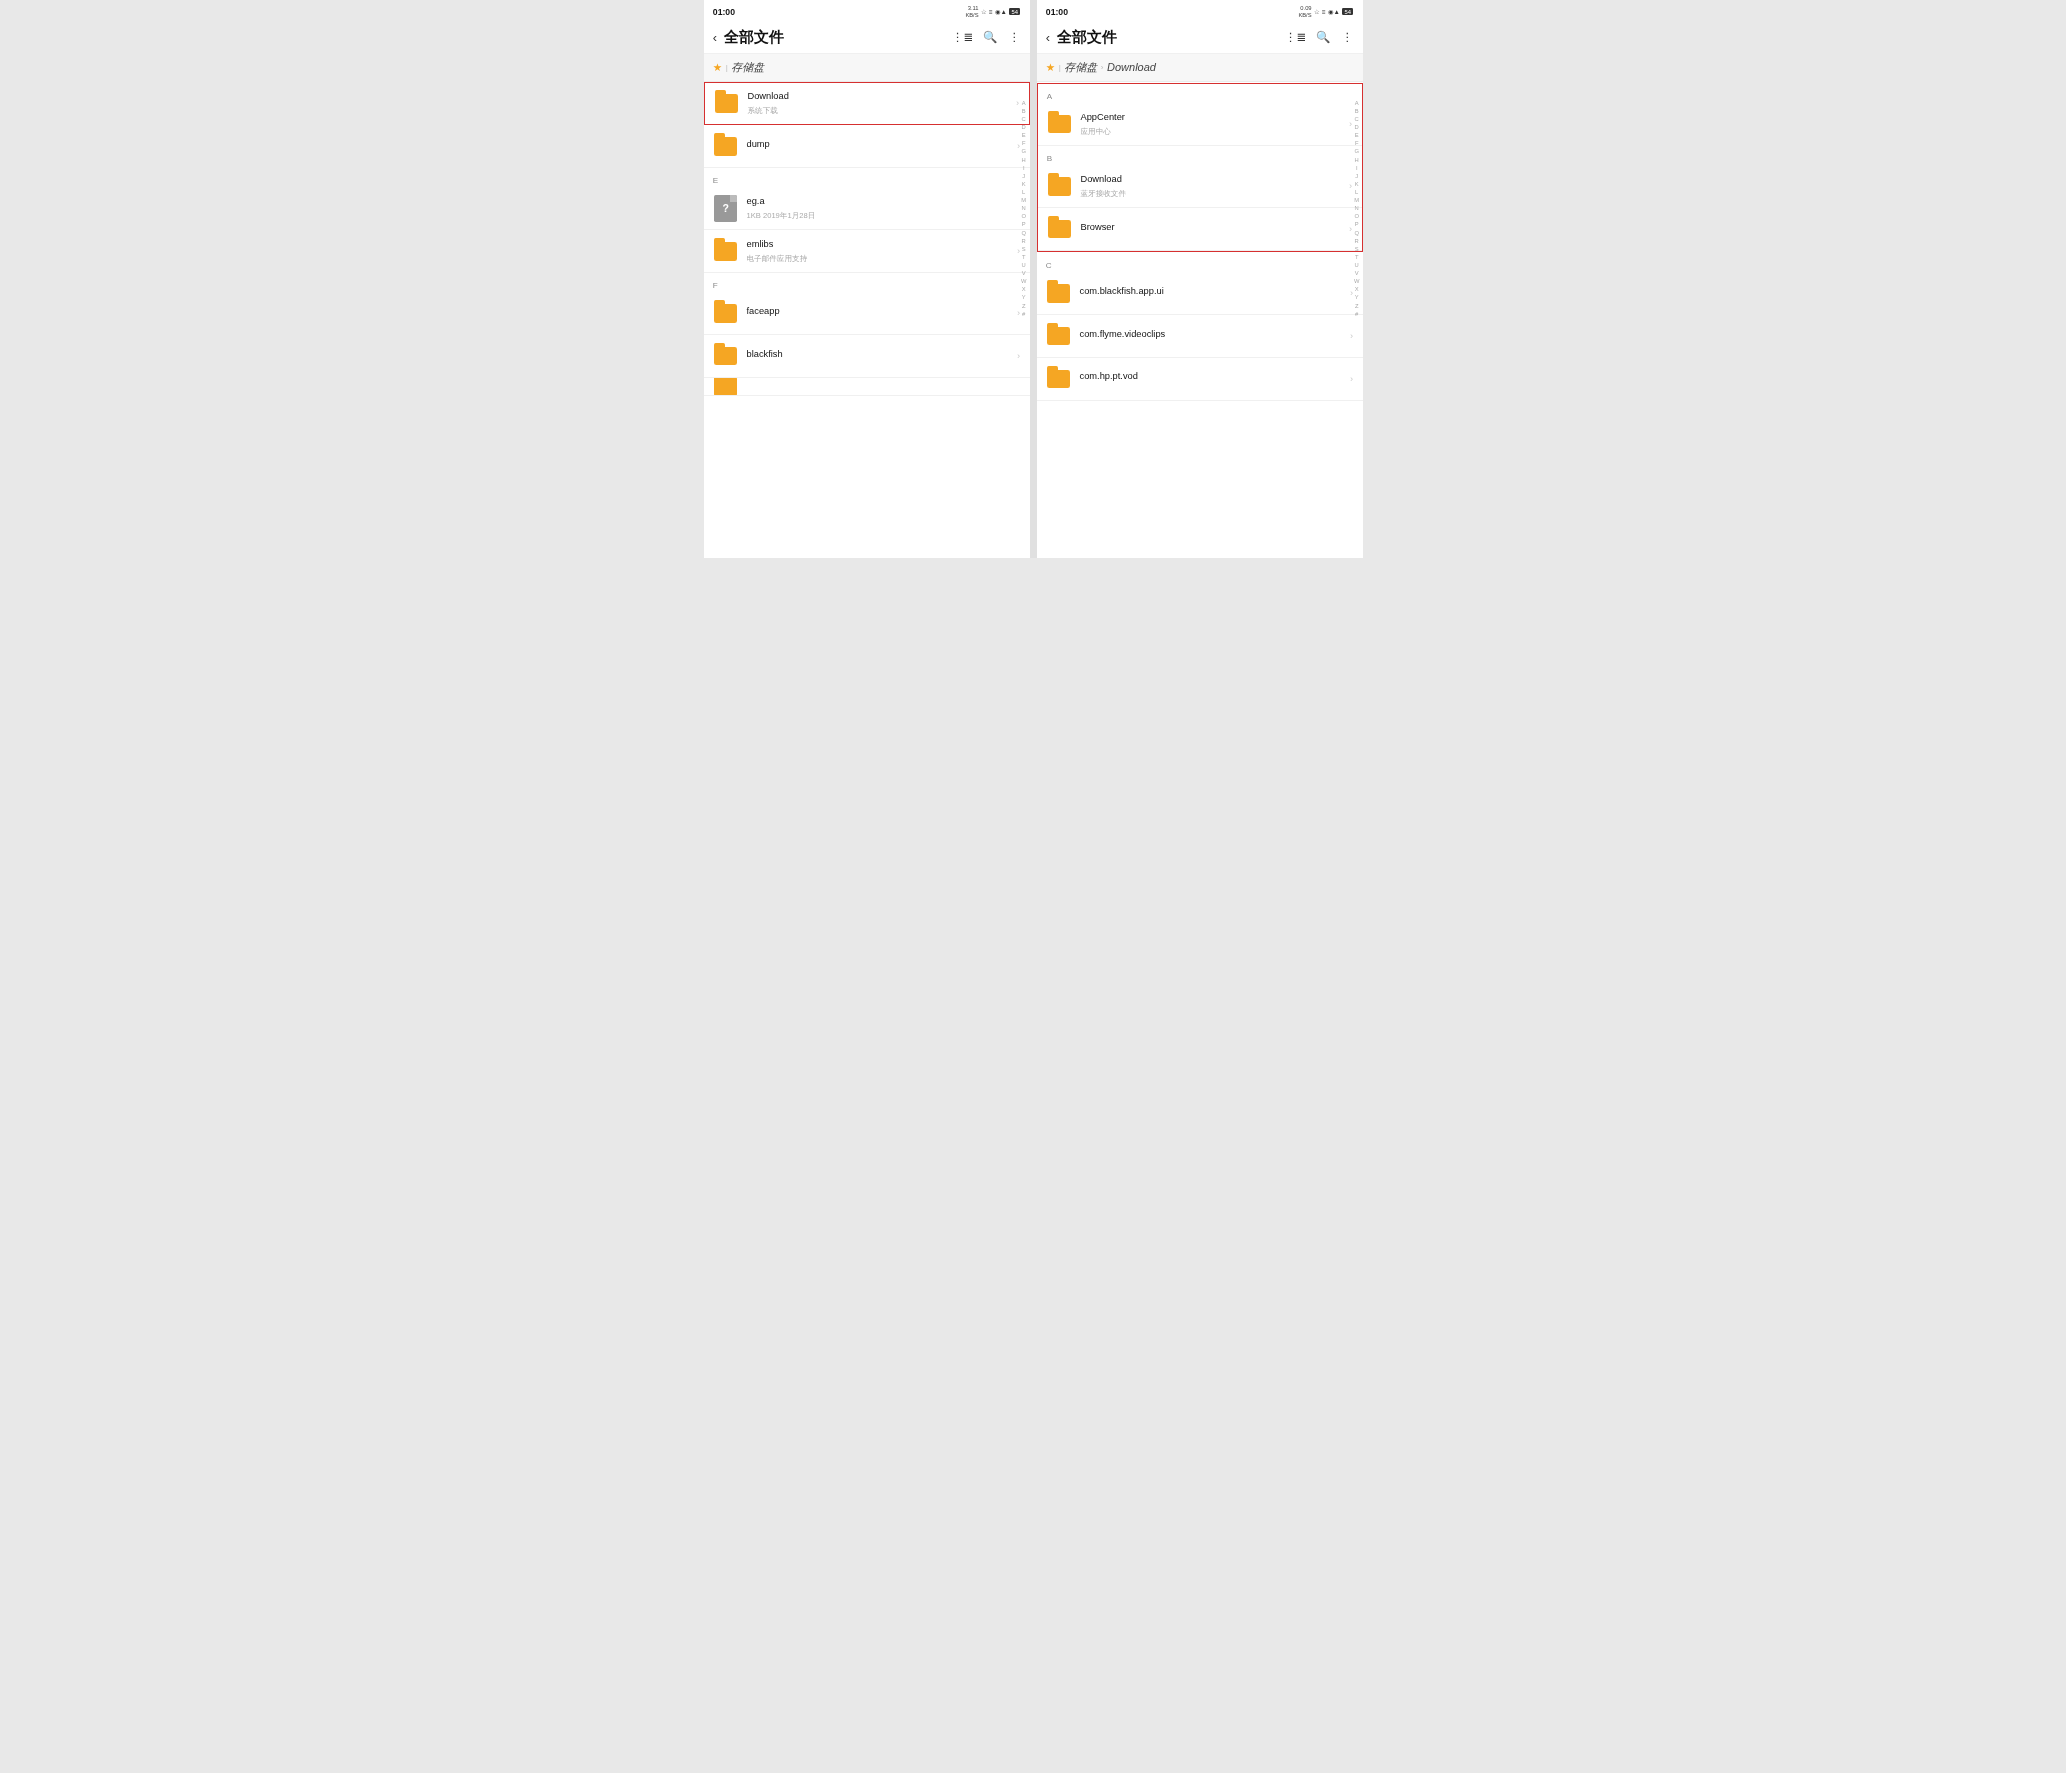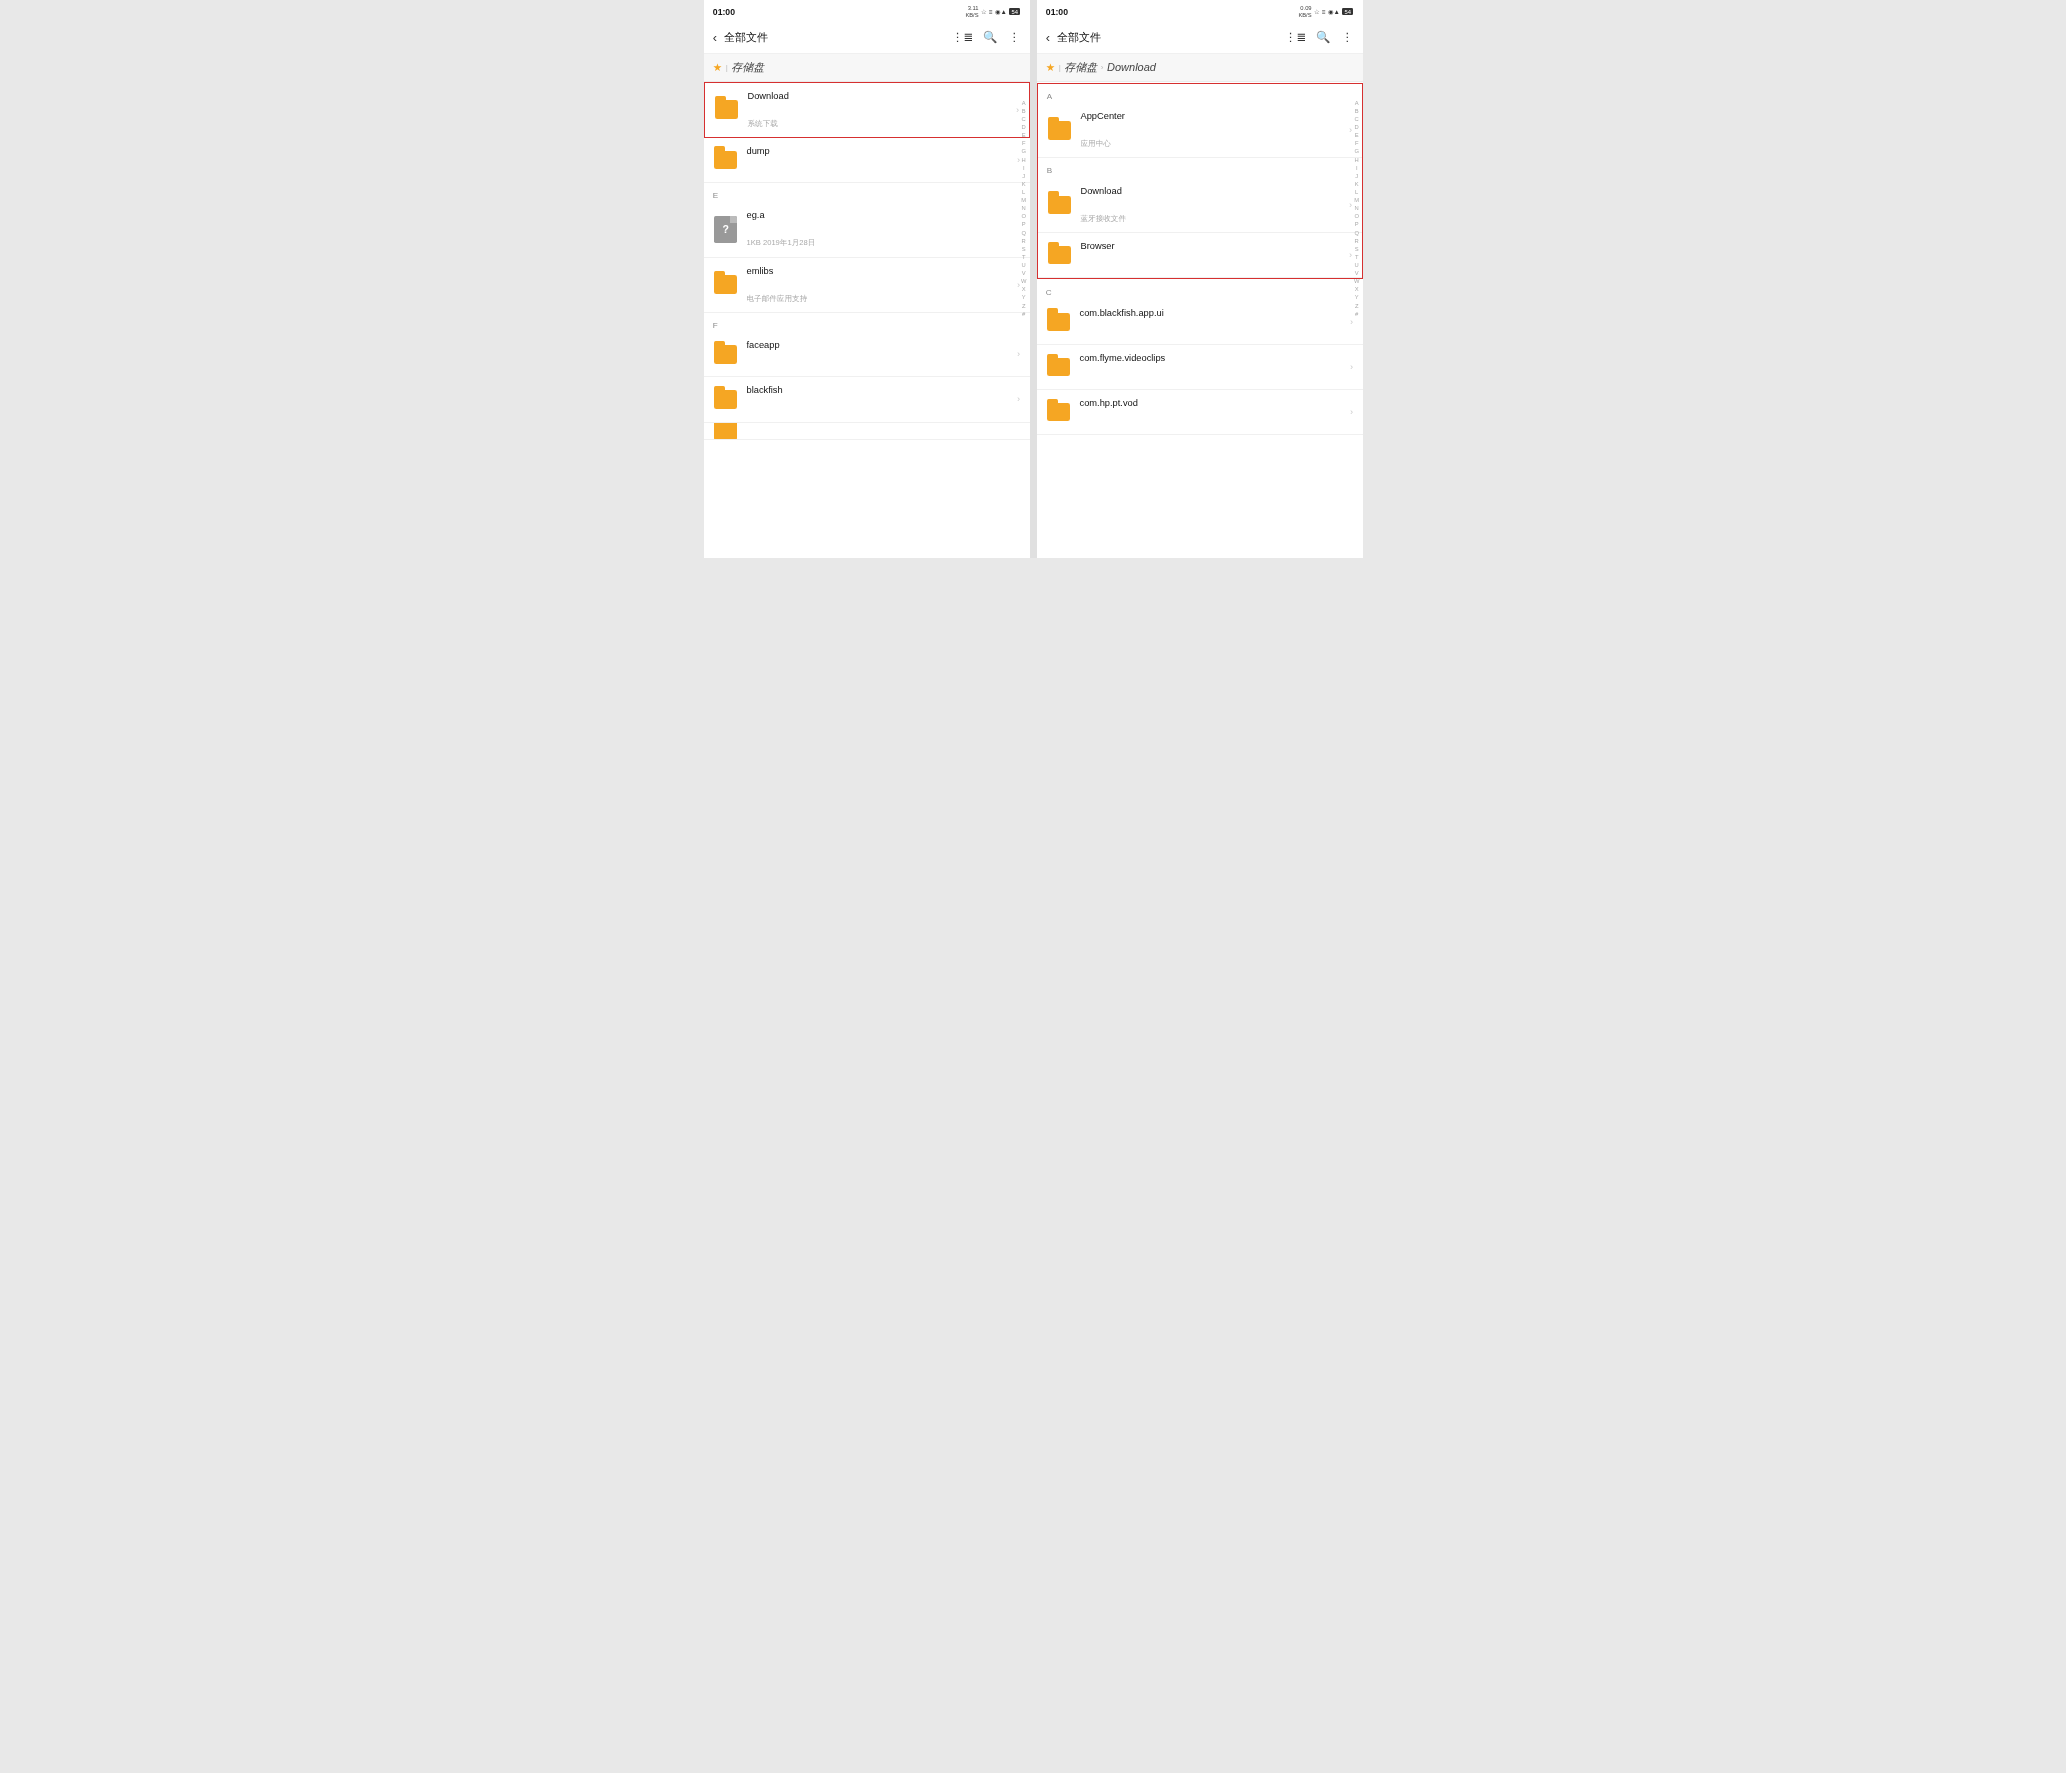--- a/index.html
+++ b/index.html
@@ -72,22 +72,22 @@
       border-bottom: 0.6px solid #f0f0f0;
     }
     .back-btn {
       font-size: 12.8px;
       color: #333;
       margin-right: 7px;
       cursor: pointer;
     }
     .header-title {
       flex: 1;
-      font-size: 11px;
-      font-weight: 400;
+      font-size: 15px;
+      font-weight: 700;
       color: #111;
     }
     .header-actions {
       display: flex;
       align-items: center;
       gap: 10.5px;
     }
     .header-icon {
       font-size: 11.6px;
       color: #333;
@@ -194,21 +194,21 @@
       margin-left: 8.1px;
     }
     .file-name {
       font-size: 9.3px;
       color: #111;
       font-weight: 400;
     }
     .file-meta {
       font-size: 7.6px;
       color: #aaa;
-      margin-top: 18px;
+      margin-top: 5px;
     }
     .chevron {
       color: #ccc;
       font-size: 9.3px;
       flex-shrink: 0;
     }
     
     .alphabet-index {
       position: absolute;
       right: 0;

